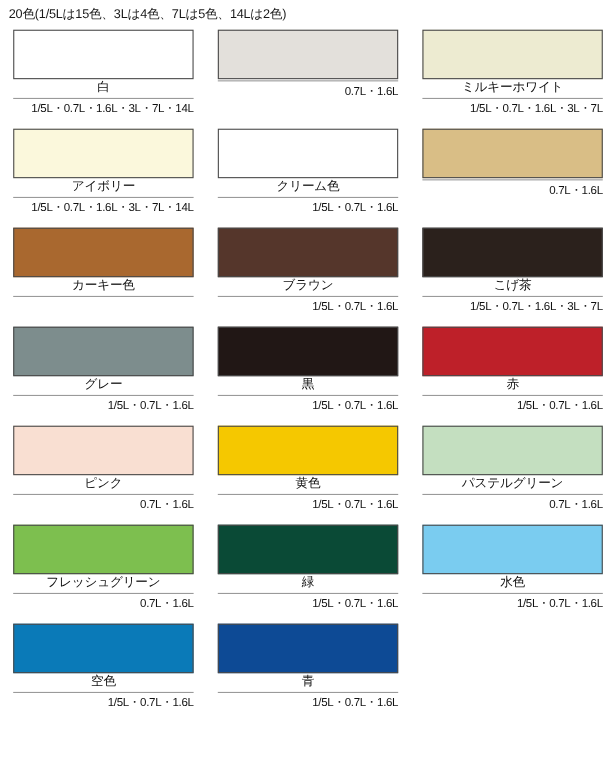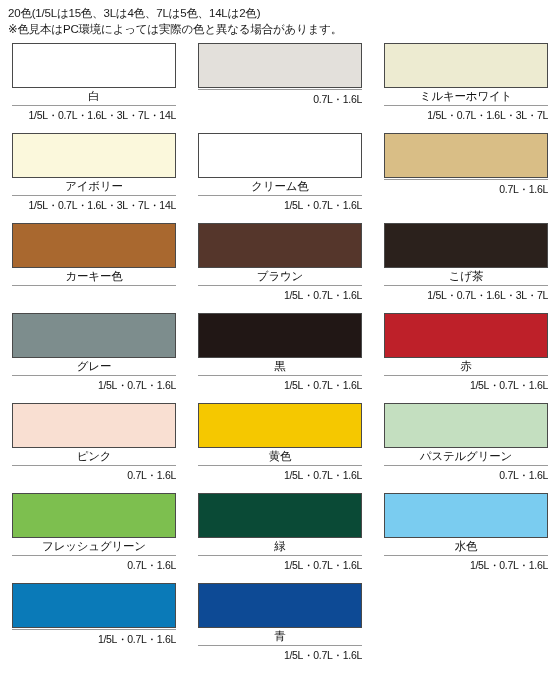--- a/index.html
+++ b/index.html
@@ -90,21 +90,20 @@
     color: #111111;
   }
 </style>
 </head>
 <body>
 
 <div id="page">
 
   <div class="notes">
     <div class="note-line">20色(1/5Lは15色、3Lは4色、7Lは5色、14Lは2色)</div>
-    <div class="note-line">※色見本はPC環境によっては実際の色と異なる場合があります。</div>
   </div>
 
   <div class="grid" id="swatch-grid">
       <div class="cell">
         <div class="swatch" style="background: rgb(255, 255, 255);"></div>
         <div class="color-name">白</div>
         <div class="rule"></div>
         <div class="sizes">1/5L・0.7L・1.6L・3L・7L・14L</div>
       </div>
       <div class="cell">
@@ -201,20 +200,21 @@
         <div class="sizes">1/5L・0.7L・1.6L</div>
       </div>
       <div class="cell">
         <div class="swatch" style="background: rgb(122, 204, 240);"></div>
         <div class="color-name">水色</div>
         <div class="rule"></div>
         <div class="sizes">1/5L・0.7L・1.6L</div>
       </div>
       <div class="cell">
         <div class="swatch" style="background: rgb(10, 122, 184);"></div>
+        <div class="color-name">空色</div>
         <div class="rule"></div>
         <div class="sizes">1/5L・0.7L・1.6L</div>
       </div>
       <div class="cell">
         <div class="swatch" style="background: rgb(13, 74, 149);"></div>
         <div class="color-name">青</div>
         <div class="rule"></div>
         <div class="sizes">1/5L・0.7L・1.6L</div>
       </div>
       <div class="cell empty"></div>

